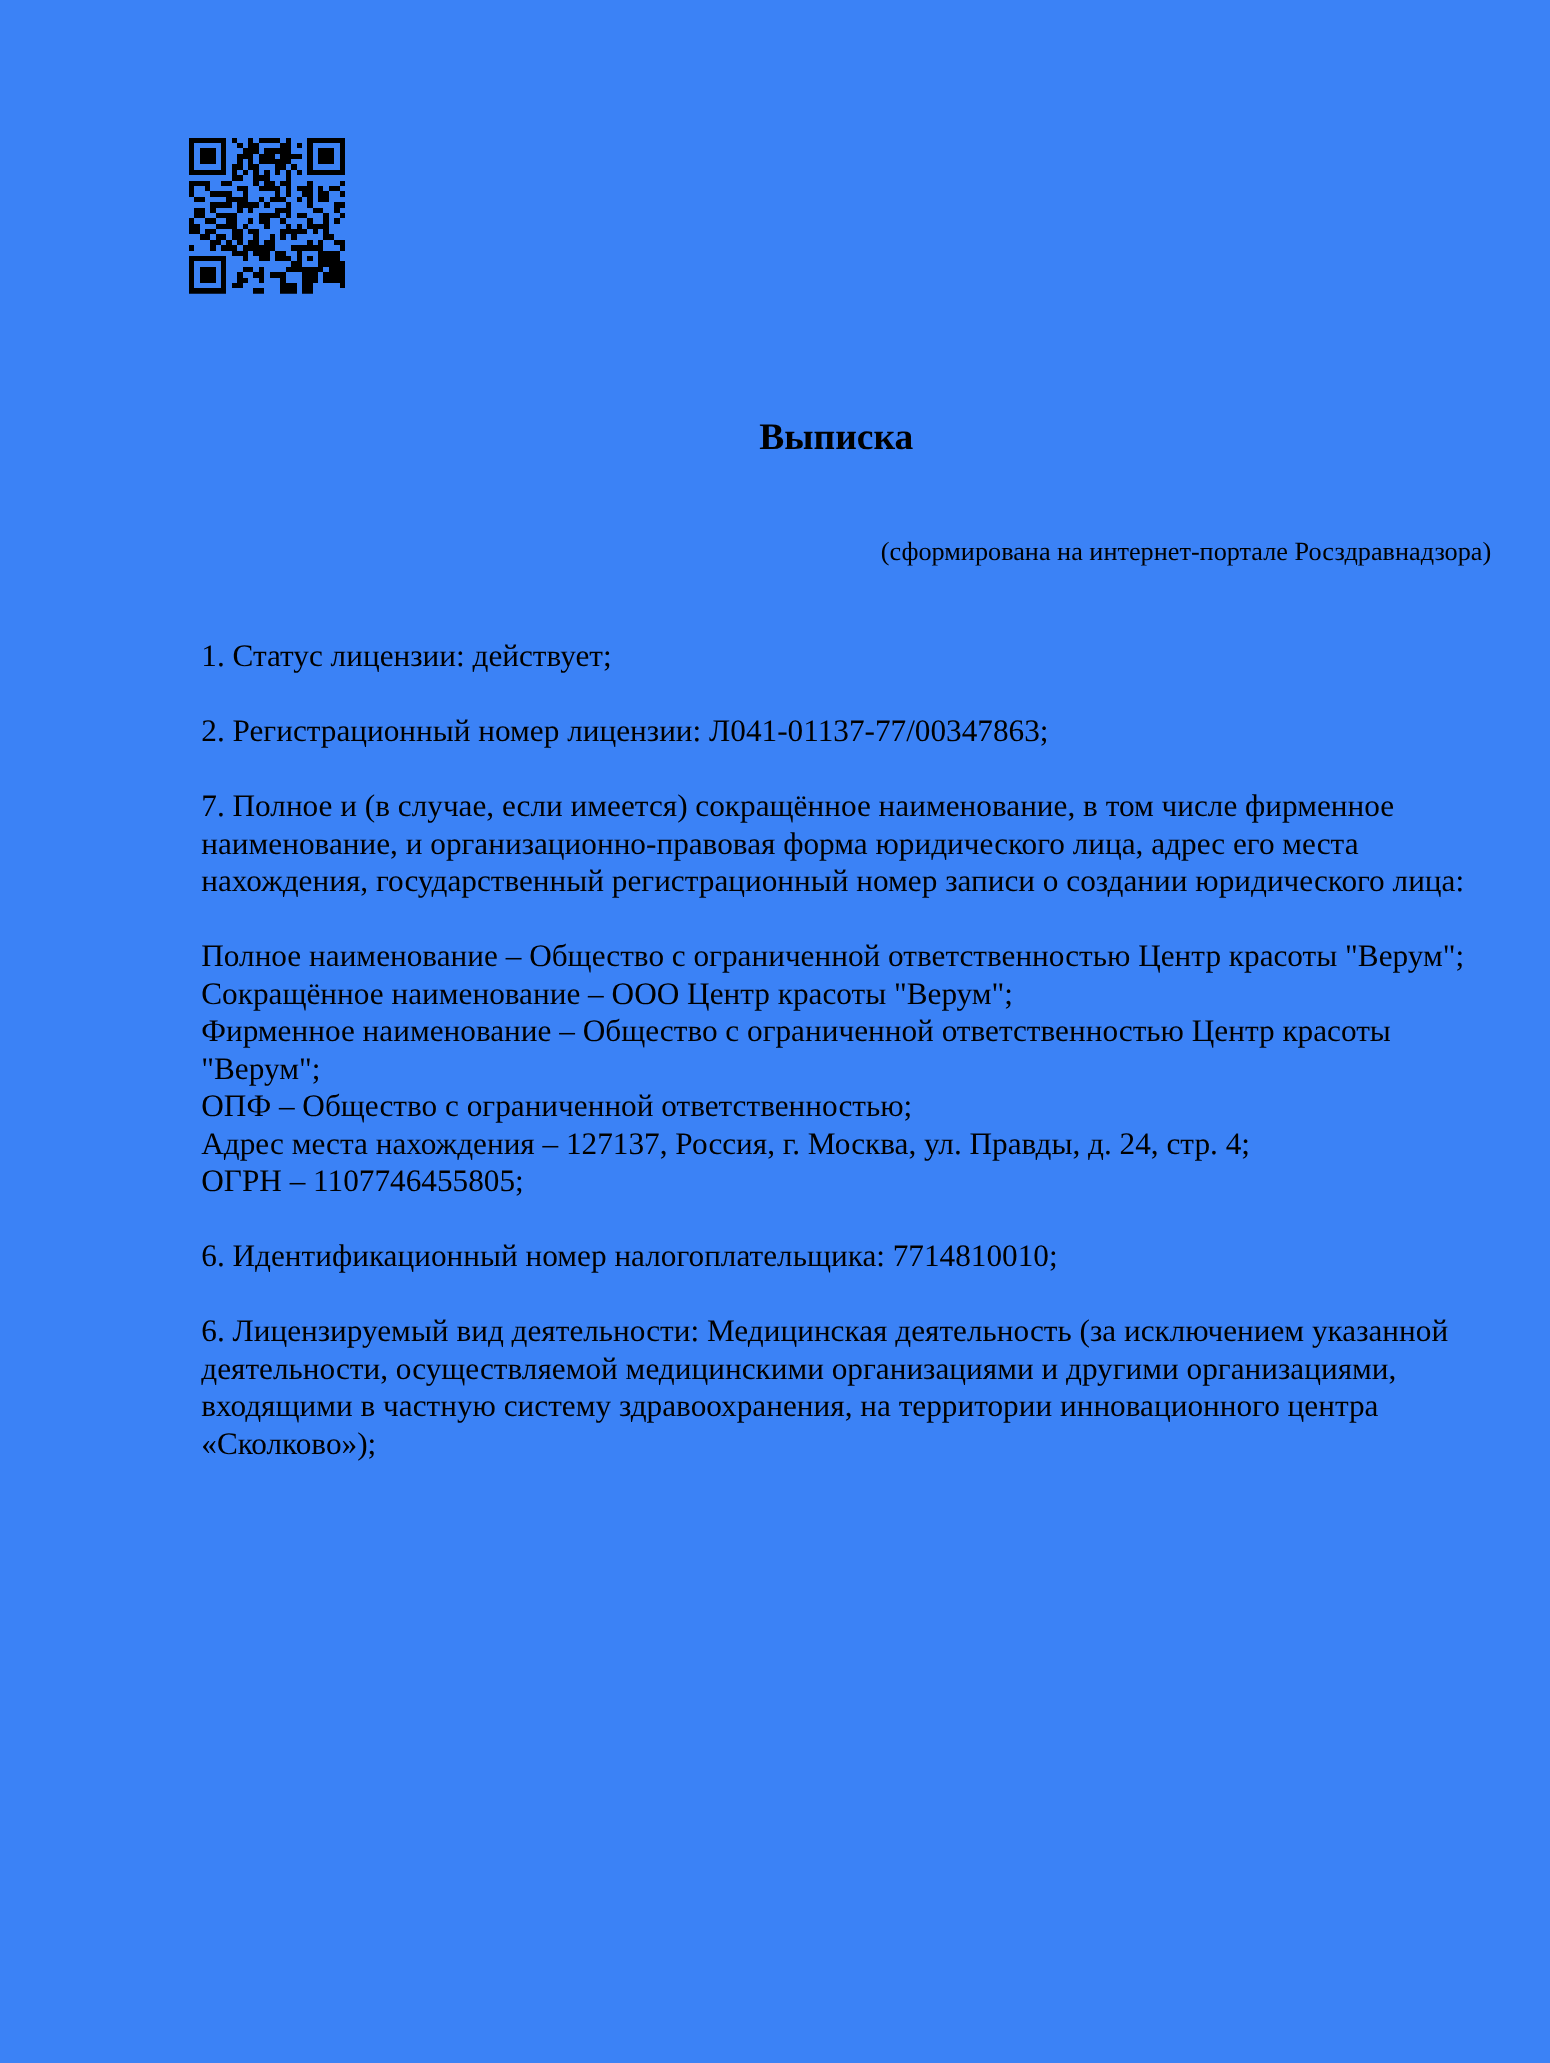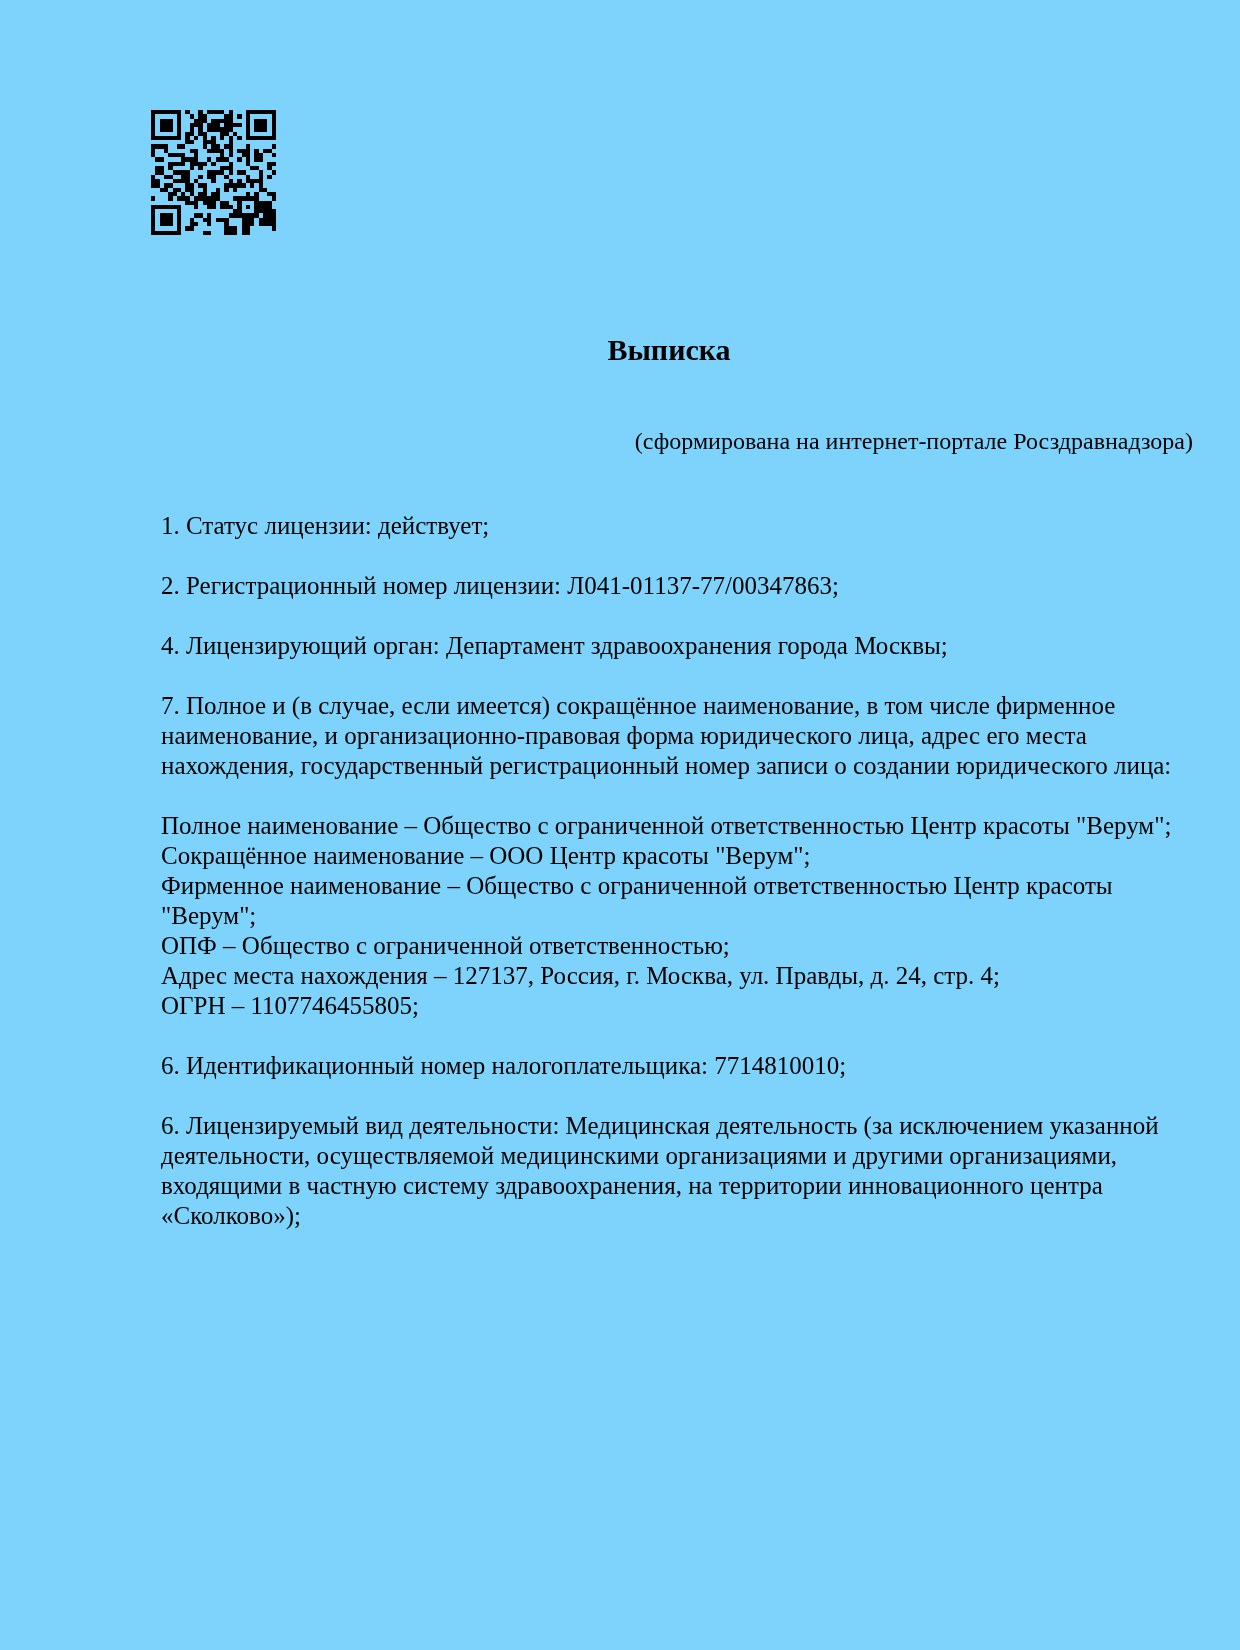--- a/index.html
+++ b/index.html
@@ -11,21 +11,21 @@
     height: 1650px;
     background: #ffffff;
     position: relative;
     color: #000000;
     font-family: "Liberation Serif", "DejaVu Serif", serif;
     overflow: hidden;
   }
   .page {
     position: absolute;
     inset: 0;
-    background: #7dd3fc;
+    background: #3b82f6;
   }
   .qr {
     position: absolute;
     left: 151px;
     top: 110px;
     width: 125px;
     height: 125px;
   }
   .qr svg {
     display: block;
@@ -41,21 +41,21 @@
     text-align: center;
     font-weight: bold;
     font-size: 30px;
     line-height: 37px;
     white-space: nowrap;
   }
   .doc-subtitle {
     position: absolute;
     right: 47px;
     top: 428px;
-    font-size: 24px;
+    font-size: 21px;
     line-height: 26px;
     text-align: right;
     white-space: nowrap;
     margin-left: 22px;
   }
   .doc-body {
     position: absolute;
     left: 145px;
     top: 511px;
     width: 1048px;
@@ -498,21 +498,20 @@
 
   <div class="doc-title">
     <div>Выписка</div>
   </div>
 
   <div class="doc-subtitle">(сформирована на интернет-портале Росздравнадзора)</div>
 
   <div class="doc-body">
     <p>1. Статус лицензии: действует;</p>
     <p>2. Регистрационный номер лицензии: Л041-01137-77/00347863;</p>
-    <p>4. Лицензирующий орган: Департамент здравоохранения города Москвы;</p>
     <p>7. Полное и (в случае, если имеется) сокращённое наименование, в том числе фирменное
 наименование, и организационно-правовая форма юридического лица, адрес его места
 нахождения, государственный регистрационный номер записи о создании юридического лица:</p>
     <p>Полное наименование – Общество с ограниченной ответственностью Центр красоты "Верум";
 Сокращённое наименование – ООО Центр красоты "Верум";
 Фирменное наименование – Общество с ограниченной ответственностью Центр красоты
 "Верум";
 ОПФ – Общество с ограниченной ответственностью;
 Адрес места нахождения – 127137, Россия, г. Москва, ул. Правды, д. 24, стр. 4;
 ОГРН – 1107746455805;</p>

